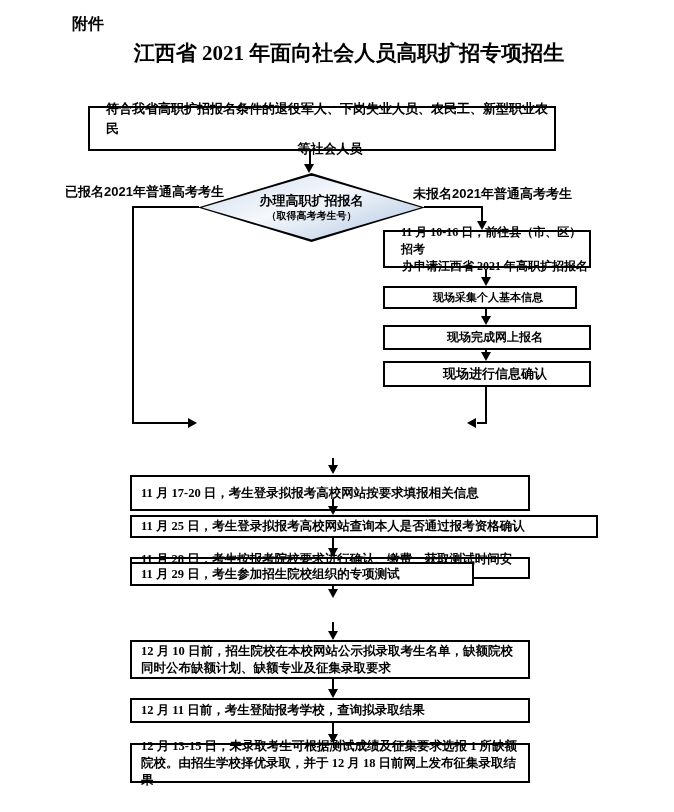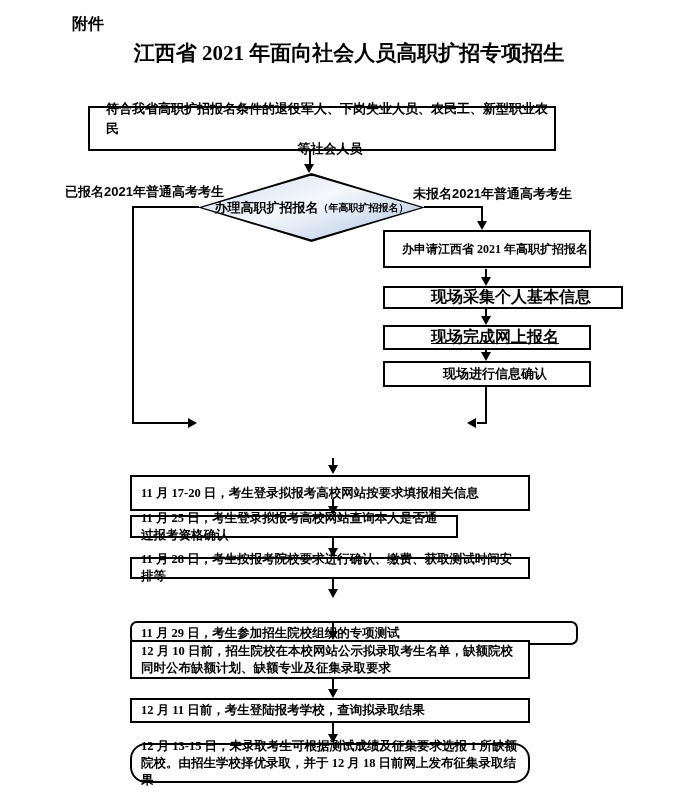--- a/index.html
+++ b/index.html
@@ -34,21 +34,21 @@
   .ah{position:absolute;width:0;height:0;}
   .ah-down{border-left:5px solid transparent;border-right:5px solid transparent;border-top:9px solid var(--line-color);}
   .ah-right{border-top:5px solid transparent;border-bottom:5px solid transparent;border-left:9px solid var(--line-color);}
   .ah-left{border-top:5px solid transparent;border-bottom:5px solid transparent;border-right:9px solid var(--line-color);}
   .diamond{position:absolute;}
   .diamond .d-border{position:absolute;left:0;top:0;right:0;bottom:0;background:var(--line-color);
     clip-path:polygon(50% 0,100% 50%,50% 100%,0 50%);}
   .diamond .d-fill{position:absolute;left:4px;top:2.5px;right:4px;bottom:2.5px;
     background:linear-gradient(160deg,var(--diamond-top) 0%,var(--diamond-mid) 45%,var(--diamond-bottom) 100%);
     clip-path:polygon(50% 0,100% 50%,50% 100%,0 50%);}
-  .diamond .d-text{position:absolute;left:0;top:0;right:0;bottom:0;display:flex;flex-direction:row;
+  .diamond .d-text{position:absolute;left:0;top:0;right:0;bottom:0;display:flex;flex-direction:column;
     align-items:center;justify-content:center;font-weight:bold;font-size:13px;line-height:16px;}
   .diamond .d-sub{font-size:10px;line-height:13px;}
   .d2text{letter-spacing:1.5px;}
 </style>
 </head>
 <body>
 
 <div class="canvas">
 
   <div class="abs attachment">附件</div>
@@ -62,49 +62,50 @@
   </div>
 
   <div class="ln" style="left:309px;top:151px;width:2px;height:14px;"></div>
   <div class="ah ah-down" style="left:304px;top:164px;"></div>
 
   <div class="diamond" style="left:198px;top:173px;width:227px;height:69px;">
     <div class="d-border"></div>
     <div class="d-fill"></div>
     <div class="d-text">
       <div>办理高职扩招报名</div>
-      <div class="d-sub">（年高职扩招报名）</div>
+      <div class="d-sub">（取得高考考生号）</div>
     </div>
   </div>
 
   <div class="abs branch-label" style="left:46px;top:183px;margin-left:19px;">已报名2021年普通高考考生</div>
   <div class="abs branch-label" style="left:413px;top:185px;">未报名2021年普通高考考生</div>
 
   <div class="ln" style="left:133px;top:206px;width:66px;height:2px;"></div>
   <div class="ln" style="left:132px;top:206px;width:2px;height:218px;"></div>
   <div class="ln" style="left:132px;top:422px;width:57px;height:2px;"></div>
   <div class="ah ah-right" style="left:188px;top:418px;"></div>
 
   <div class="ln" style="left:424px;top:206px;width:59px;height:2px;"></div>
   <div class="ln" style="left:481px;top:206px;width:2px;height:16px;"></div>
   <div class="ah ah-down" style="left:477px;top:221px;"></div>
 
   <div class="pbox center twoline rb1" style="left:383px;top:230px;width:208px;height:38px;">
+    <div>11 月 10-16 日，前往县（市、区）招考</div>
     <div>办申请江西省 2021 年高职扩招报名</div>
   </div>
   <div class="ln" style="left:485px;top:269px;width:2px;height:9px;"></div>
   <div class="ah ah-down" style="left:481px;top:277px;"></div>
 
-  <div class="pbox center" style="left:383px;top:286px;width:240px;height:23px;font-size:16px;">
+  <div class="pbox center" style="left:383px;top:286px;width:194px;height:23px;font-size:11px;">
     <div>现场采集个人基本信息</div>
   </div>
   <div class="ln" style="left:485px;top:309px;width:2px;height:8px;"></div>
   <div class="ah ah-down" style="left:481px;top:316px;"></div>
 
-  <div class="pbox center" style="left:383px;top:325px;width:208px;height:25px;font-size:16px;text-decoration:underline;">
+  <div class="pbox center" style="left:383px;top:325px;width:208px;height:25px;font-size:12px;">
     <div>现场完成网上报名</div>
   </div>
   <div class="ln" style="left:485px;top:350px;width:2px;height:4px;"></div>
   <div class="ah ah-down" style="left:481px;top:352px;"></div>
 
   <div class="pbox center" style="left:383px;top:361px;width:208px;height:26px;font-size:13px;">
     <div>现场进行信息确认</div>
   </div>
 
   <div class="ln" style="left:485px;top:387px;width:2px;height:36px;"></div>
@@ -114,47 +115,47 @@
 
   <div class="ln" style="left:332px;top:458px;width:2px;height:8px;"></div>
   <div class="ah ah-down" style="left:328px;top:465px;"></div>
 
   <div class="pbox leftalign" style="left:130px;top:475px;width:400px;height:36px;">
     <div>11 月 17-20 日，考生登录拟报考高校网站按要求填报相关信息</div>
   </div>
   <div class="ln" style="left:332px;top:499px;width:2px;height:8px;"></div>
   <div class="ah ah-down" style="left:328px;top:506px;"></div>
 
-  <div class="pbox leftalign" style="left:130px;top:515px;width:328px;height:23px;">
+  <div class="pbox leftalign" style="left:130px;top:515px;width:468px;height:23px;">
     <div>11 月 25 日，考生登录拟报考高校网站查询本人是否通过报考资格确认</div>
   </div>
   <div class="ln" style="left:332px;top:538px;width:2px;height:11px;"></div>
   <div class="ah ah-down" style="left:328px;top:548px;"></div>
 
   <div class="pbox leftalign" style="left:130px;top:557px;width:400px;height:22px;">
     <div>11 月 28 日，考生按报考院校要求进行确认、缴费、获取测试时间安排等</div>
   </div>
   <div class="ln" style="left:332px;top:579px;width:2px;height:11px;"></div>
   <div class="ah ah-down" style="left:328px;top:589px;"></div>
 
-  <div class="pbox leftalign" style="left:130px;top:621px;width:448px;height:24px;border-radius:7px;">
+  <div class="pbox leftalign" style="left:130px;top:562px;width:344px;height:24px;">
     <div>11 月 29 日，考生参加招生院校组织的专项测试</div>
   </div>
   <div class="ln" style="left:332px;top:622px;width:2px;height:10px;"></div>
   <div class="ah ah-down" style="left:328px;top:631px;"></div>
 
   <div class="pbox leftalign wrap2" style="left:130px;top:640px;width:400px;height:39px;">
     <div>12 月 10 日前，招生院校在本校网站公示拟录取考生名单，缺额院校同时公布缺额计划、缺额专业及征集录取要求</div>
   </div>
   <div class="ln" style="left:332px;top:679px;width:2px;height:11px;"></div>
   <div class="ah ah-down" style="left:328px;top:689px;"></div>
 
   <div class="pbox leftalign" style="left:130px;top:698px;width:400px;height:25px;">
     <div>12 月 11 日前，考生登陆报考学校，查询拟录取结果</div>
   </div>
   <div class="ln" style="left:332px;top:723px;width:2px;height:12px;"></div>
   <div class="ah ah-down" style="left:328px;top:734px;"></div>
 
-  <div class="pbox leftalign wrap2" style="left:130px;top:743px;width:400px;height:40px;border-radius:16px;">
+  <div class="pbox leftalign wrap2" style="left:130px;top:743px;width:400px;height:40px;">
     <div>12 月 13-15 日，未录取考生可根据测试成绩及征集要求选报 1 所缺额院校。由招生学校择优录取，并于 12 月 18 日前网上发布征集录取结果</div>
   </div>
 
 </div>
 
 </body></html>

